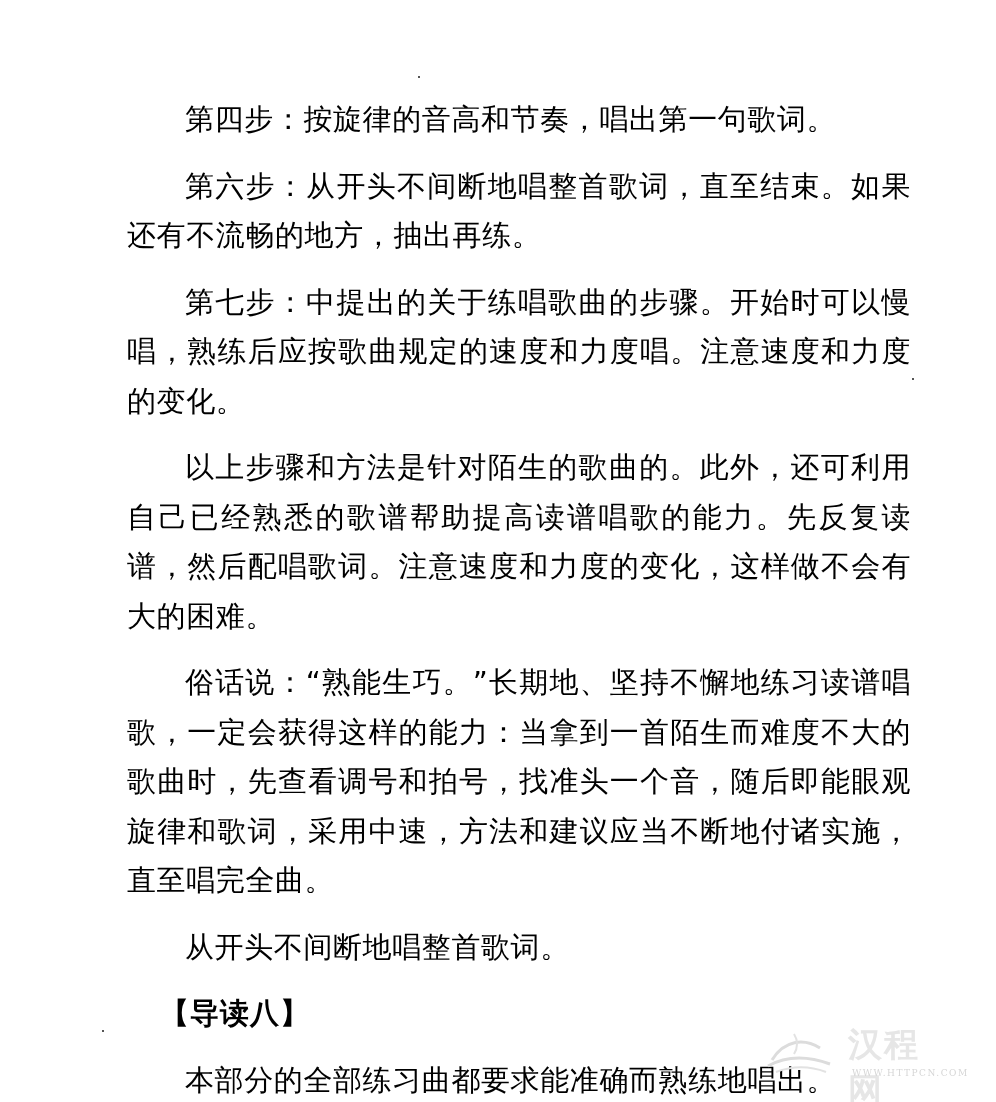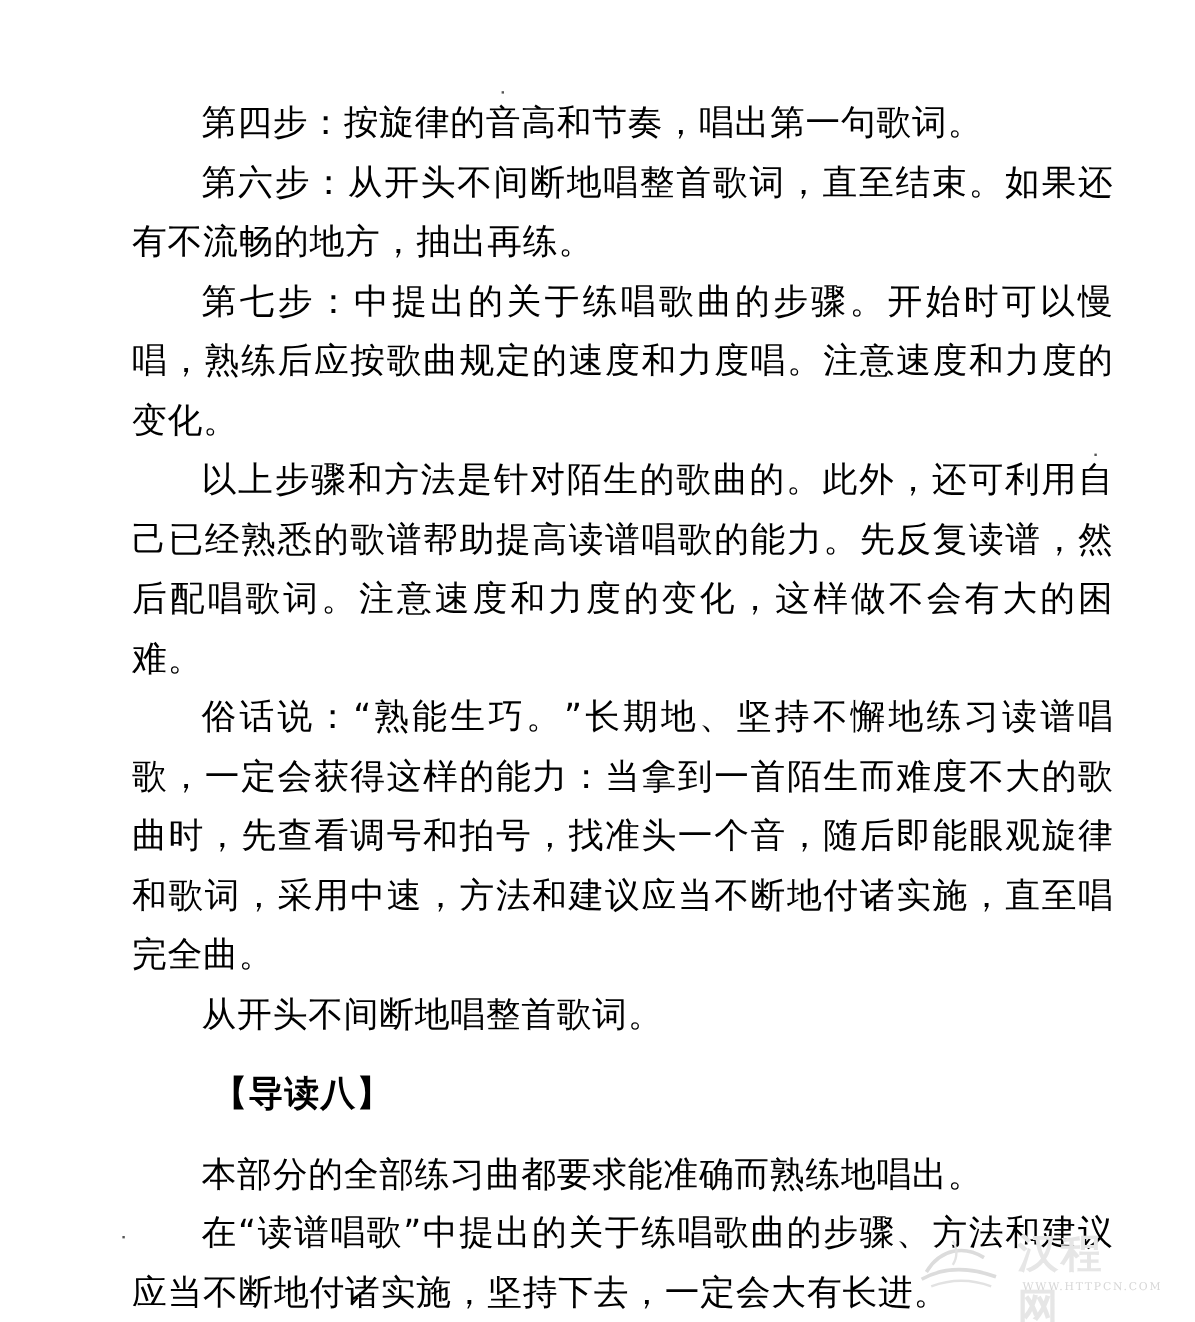--- a/index.html
+++ b/index.html
@@ -2,23 +2,23 @@
 <html><head>
 <meta charset="utf-8">
 <style>
   html, body { margin: 0; padding: 0; background: #ffffff; }
   body { width: 996px; height: 1102px; position: relative; overflow: hidden; }
   .page {
     position: absolute; left: 110px; top: 78px; width: 818px;
     font-family: "DejaVu Sans", "Liberation Sans", sans-serif;
     font-size: 29px; color: #000000; line-height: 49.5px;
   }
-  .para { margin: 0; text-align: justify; text-align-last: left; letter-spacing: 0.6px; }
+  .para { margin: 17px; text-align: justify; text-align-last: left; letter-spacing: 0.6px; }
   .indent { text-indent: 58px; }
-  .heading { margin: 17px; text-indent: 50px; font-weight: bold; letter-spacing: 1px; }
+  .heading { margin: 0; text-indent: 50px; font-weight: bold; letter-spacing: 1px; }
   .dot { position: absolute; width: 2px; height: 2px; background: #555; }
   .watermark {
     position: absolute; left: 764px; top: 1022px; width: 180px; height: 70px;
     color: #e4e4e4; font-family: "DejaVu Sans", sans-serif;
   }
   .wm-logo {
     position: absolute; left: 0; top: 8px; width: 70px; height: 44px;
   }
   .wm-name { position: absolute; left: 84px; top: 0; font-size: 34px; font-weight: bold; letter-spacing: 2px; color: #e6e6e6; }
   .wm-url { position: absolute; left: 88px; top: 46px; font-size: 9px; letter-spacing: 1.5px; color: #d6d6d6; font-family: "DejaVu Serif", serif; }

